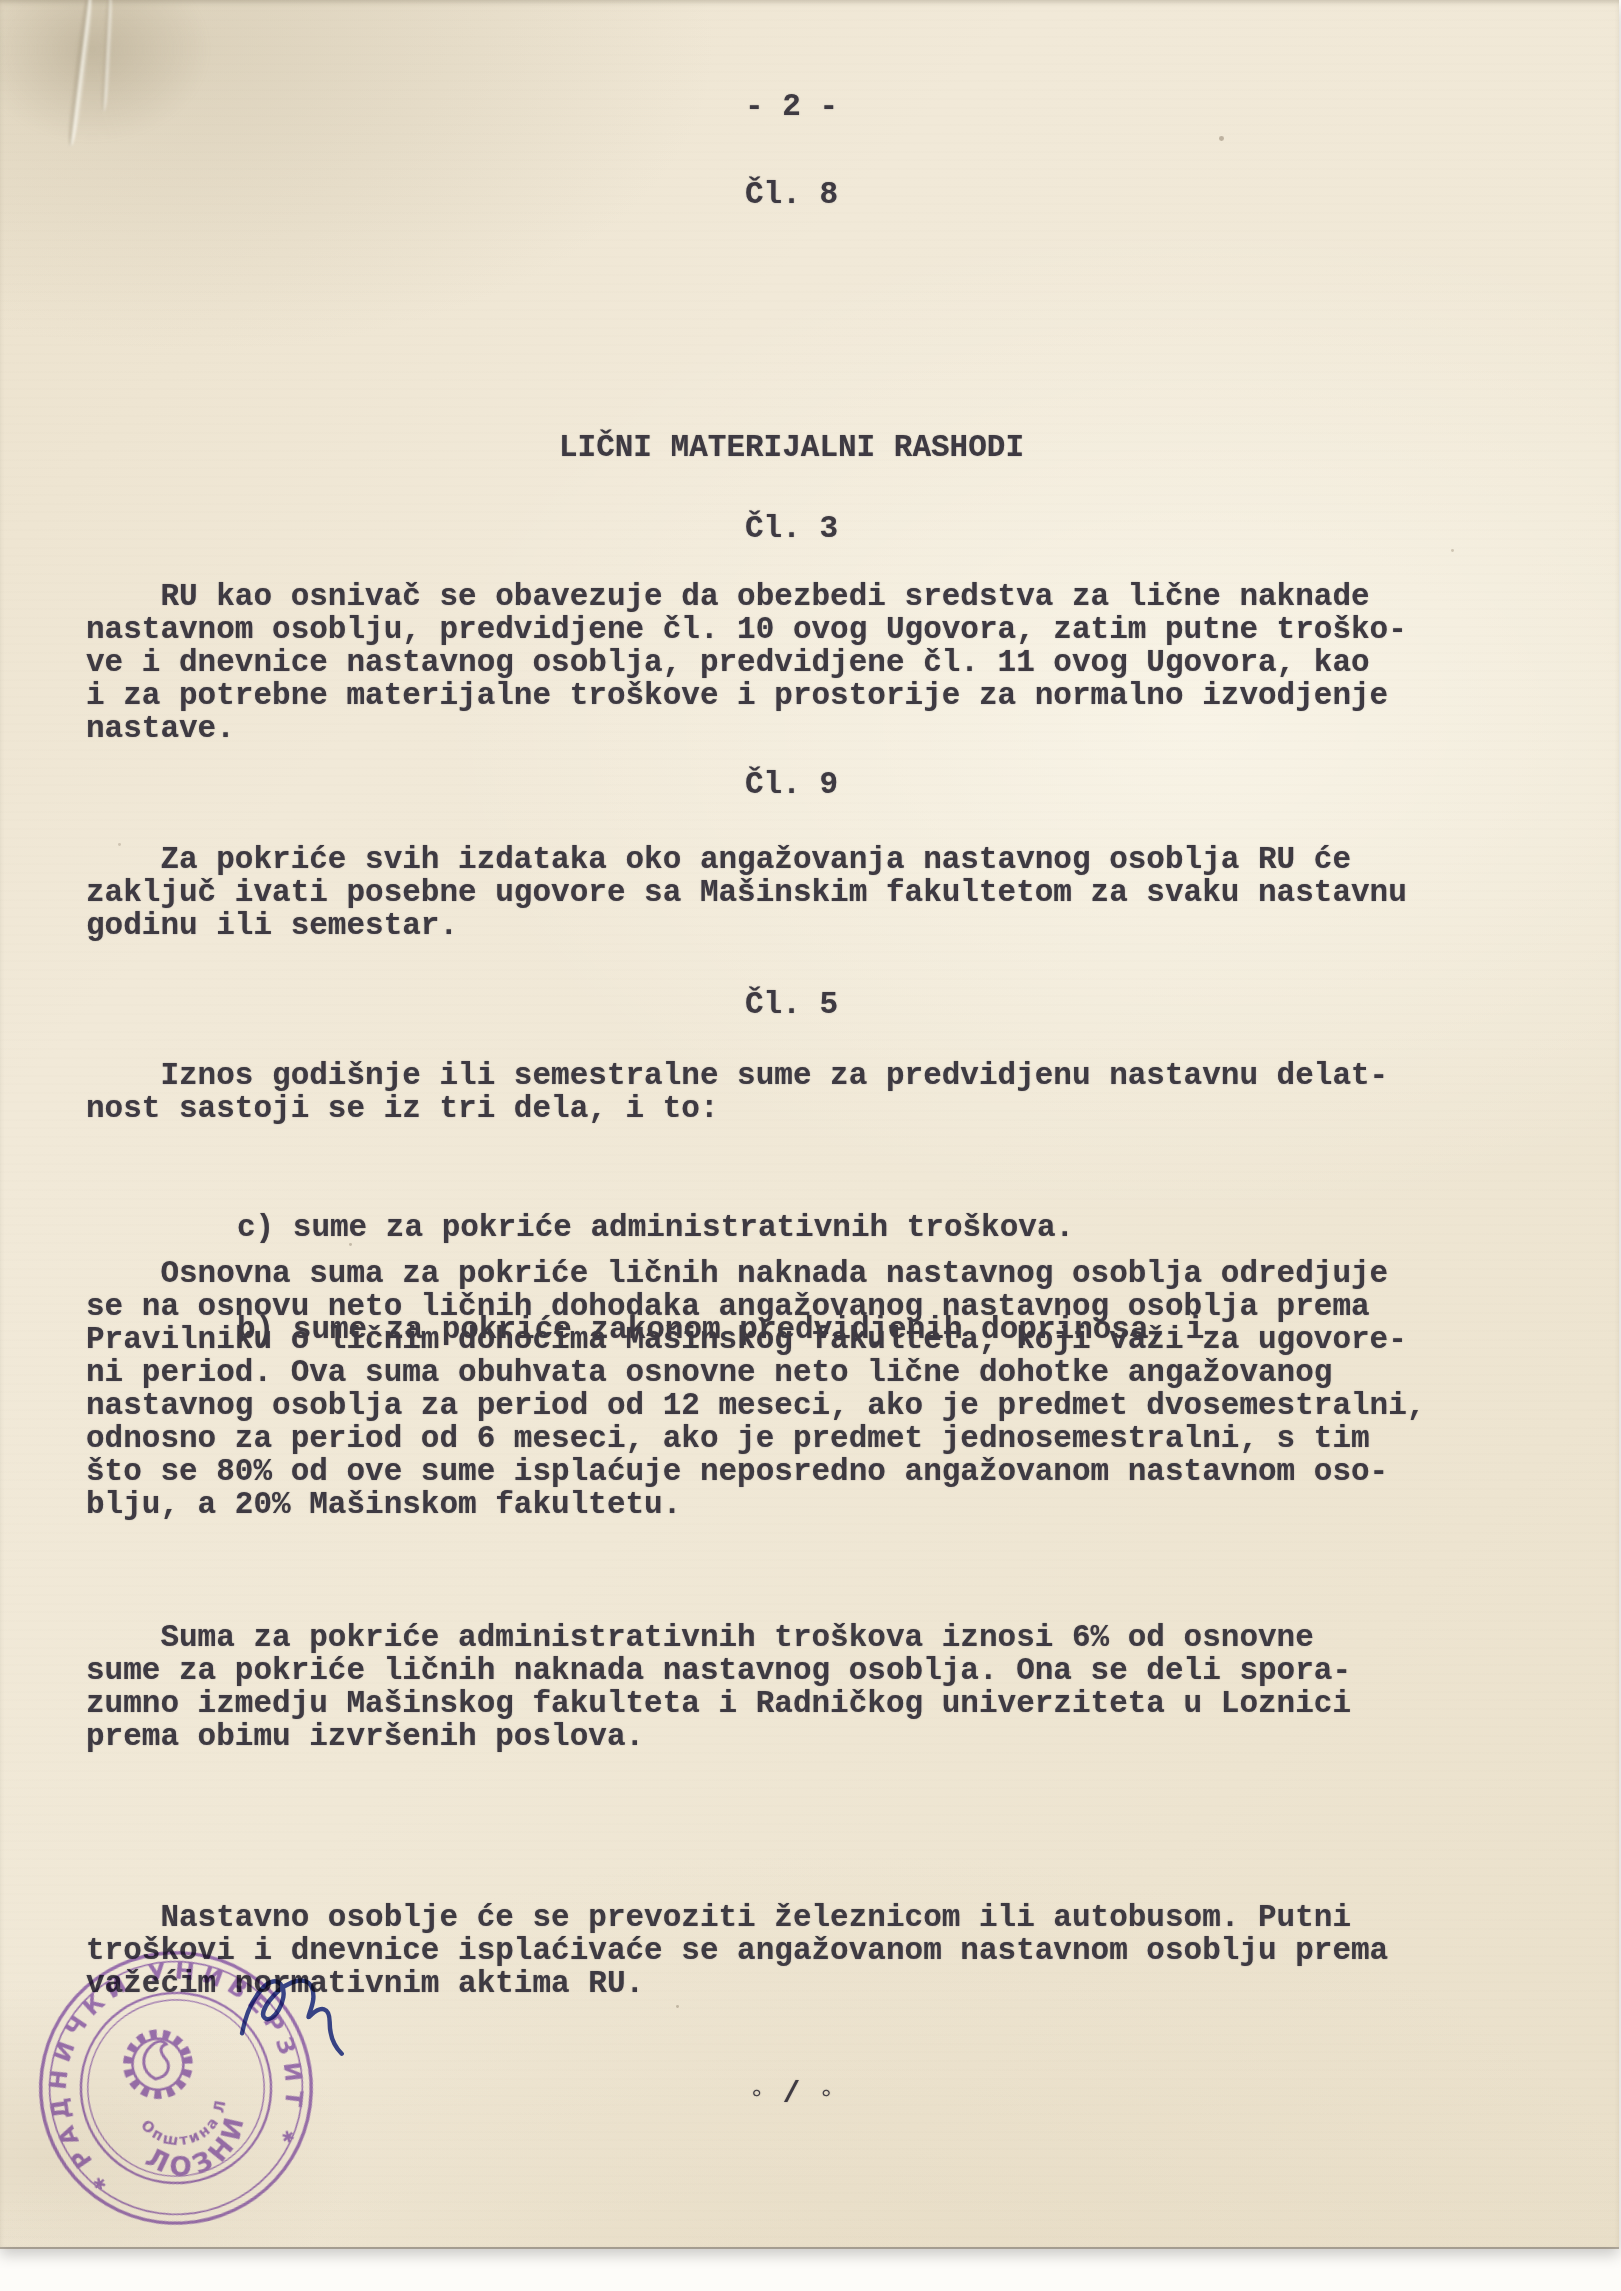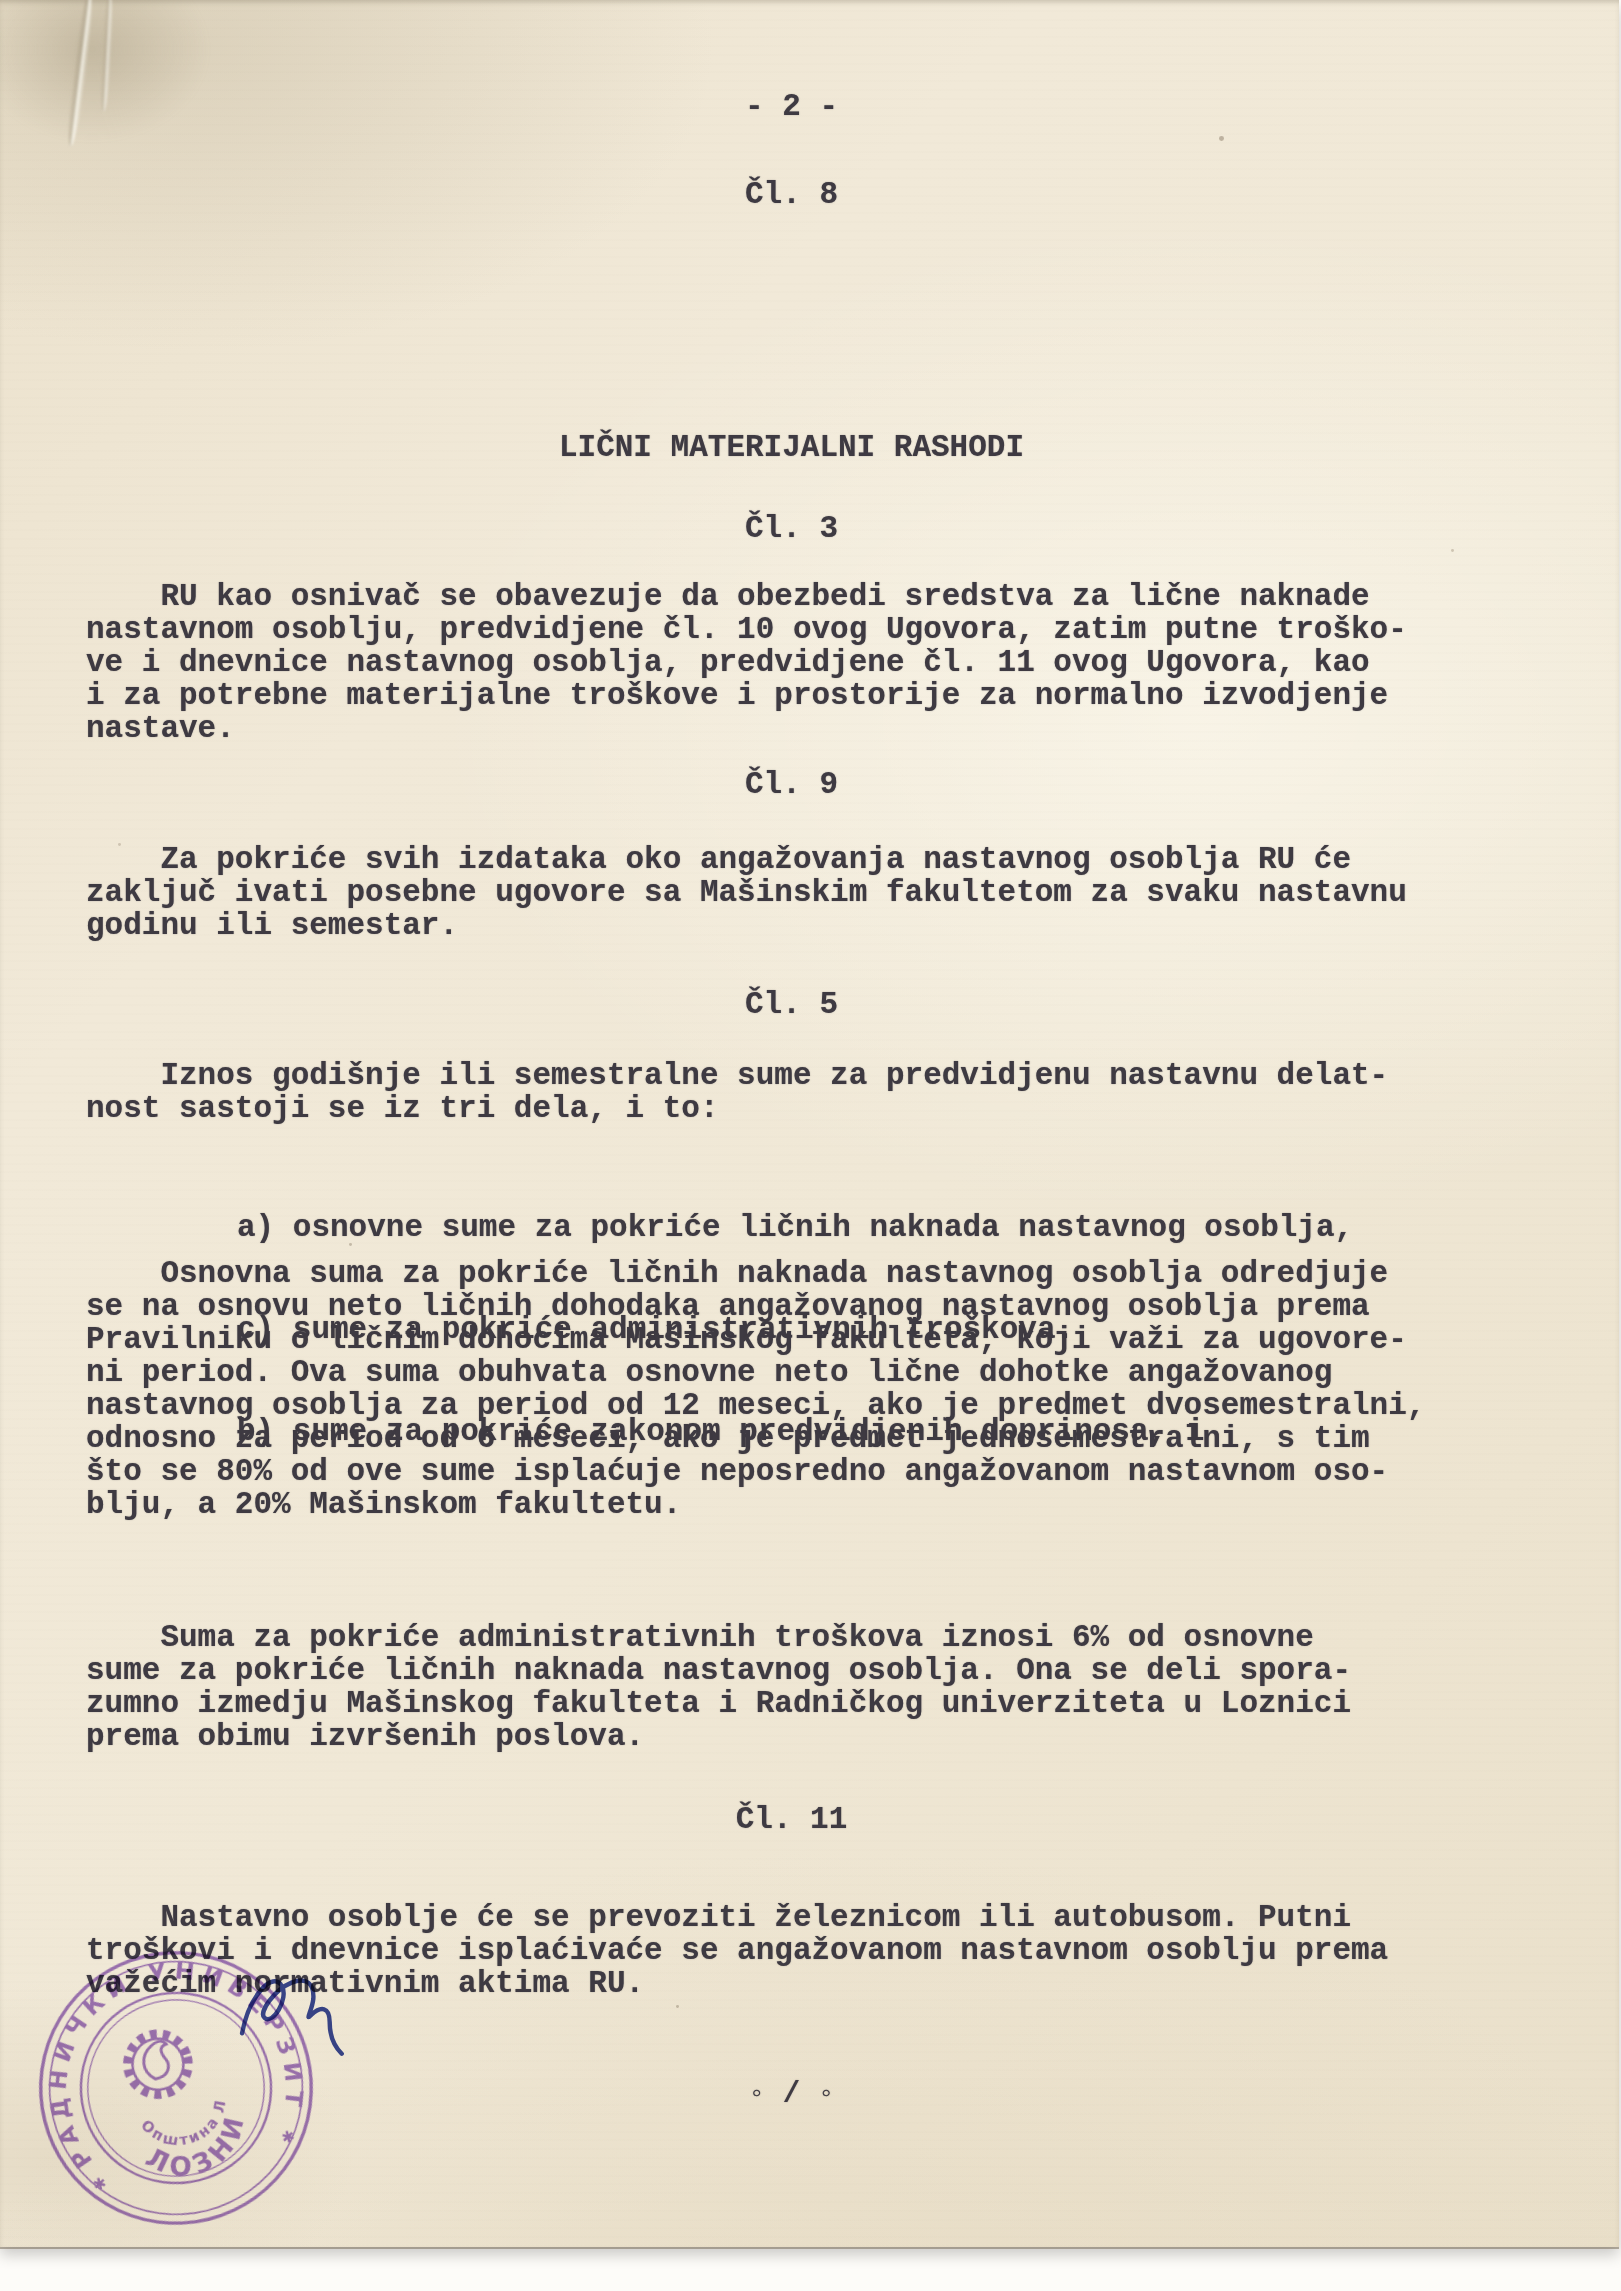--- a/index.html
+++ b/index.html
@@ -69,38 +69,36 @@
 
     <div class="tw center" style="top:768px">Čl. 9</div>
     <div class="tw" style="top:843px">    Za pokriće svih izdataka oko angažovanja nastavnog osoblja RU će
 zaključ ivati posebne ugovore sa Mašinskim fakultetom za svaku nastavnu
 godinu ili semestar.</div>
 
     <div class="tw center" style="top:988px">Čl. 5</div>
     <div class="tw" style="top:1059px">    Iznos godišnje ili semestralne sume za predvidjenu nastavnu delat-
 nost sastoji se iz tri dela, i to:</div>
     <div class="tw list-block" style="top:1143px">
-      <div>a) osnovne sume za pokriće ličnih naknada nastavnog osoblja,</div>
       <div>c) sume za pokriće administrativnih troškova.</div>
       <div>b) sume za pokriće zakonom predvidjenih doprinosa, i</div>
     </div>
     <div class="tw" style="top:1257px">    Osnovna suma za pokriće ličnih naknada nastavnog osoblja odredjuje
 se na osnovu neto ličnih dohodaka angažovanog nastavnog osoblja prema
 Pravilniku o ličnim dohocima Mašinskog fakulteta, koji važi za ugovore-
 ni period. Ova suma obuhvata osnovne neto lične dohotke angažovanog
 nastavnog osoblja za period od 12 meseci, ako je predmet dvosemestralni,
 odnosno za period od 6 meseci, ako je predmet jednosemestralni, s tim
 što se 80% od ove sume isplaćuje neposredno angažovanom nastavnom oso-
 blju, a 20% Mašinskom fakultetu.</div>
     <div class="tw" style="top:1621px">    Suma za pokriće administrativnih troškova iznosi 6% od osnovne
 sume za pokriće ličnih naknada nastavnog osoblja. Ona se deli spora-
 zumno izmedju Mašinskog fakulteta i Radničkog univerziteta u Loznici
 prema obimu izvršenih poslova.</div>
 
-    <div class="tw center" style="top:1803px">Čl. 11</div>
     <div class="tw" style="top:1901px">    Nastavno osoblje će se prevoziti železnicom ili autobusom. Putni
 troškovi i dnevnice isplaćivaće se angažovanom nastavnom osoblju prema
 važećim normativnim aktima RU.</div>
 
     <div class="tw center mark" style="top:2078px">◦ / ◦</div>
 
     <svg class="stamp" viewBox="0 0 300 300">
       <g stroke="#9a6fc9" fill="none">
         <circle cx="150" cy="150" r="138" stroke-width="3.5"></circle>
         <circle cx="150" cy="150" r="129" stroke-width="1.6"></circle>

